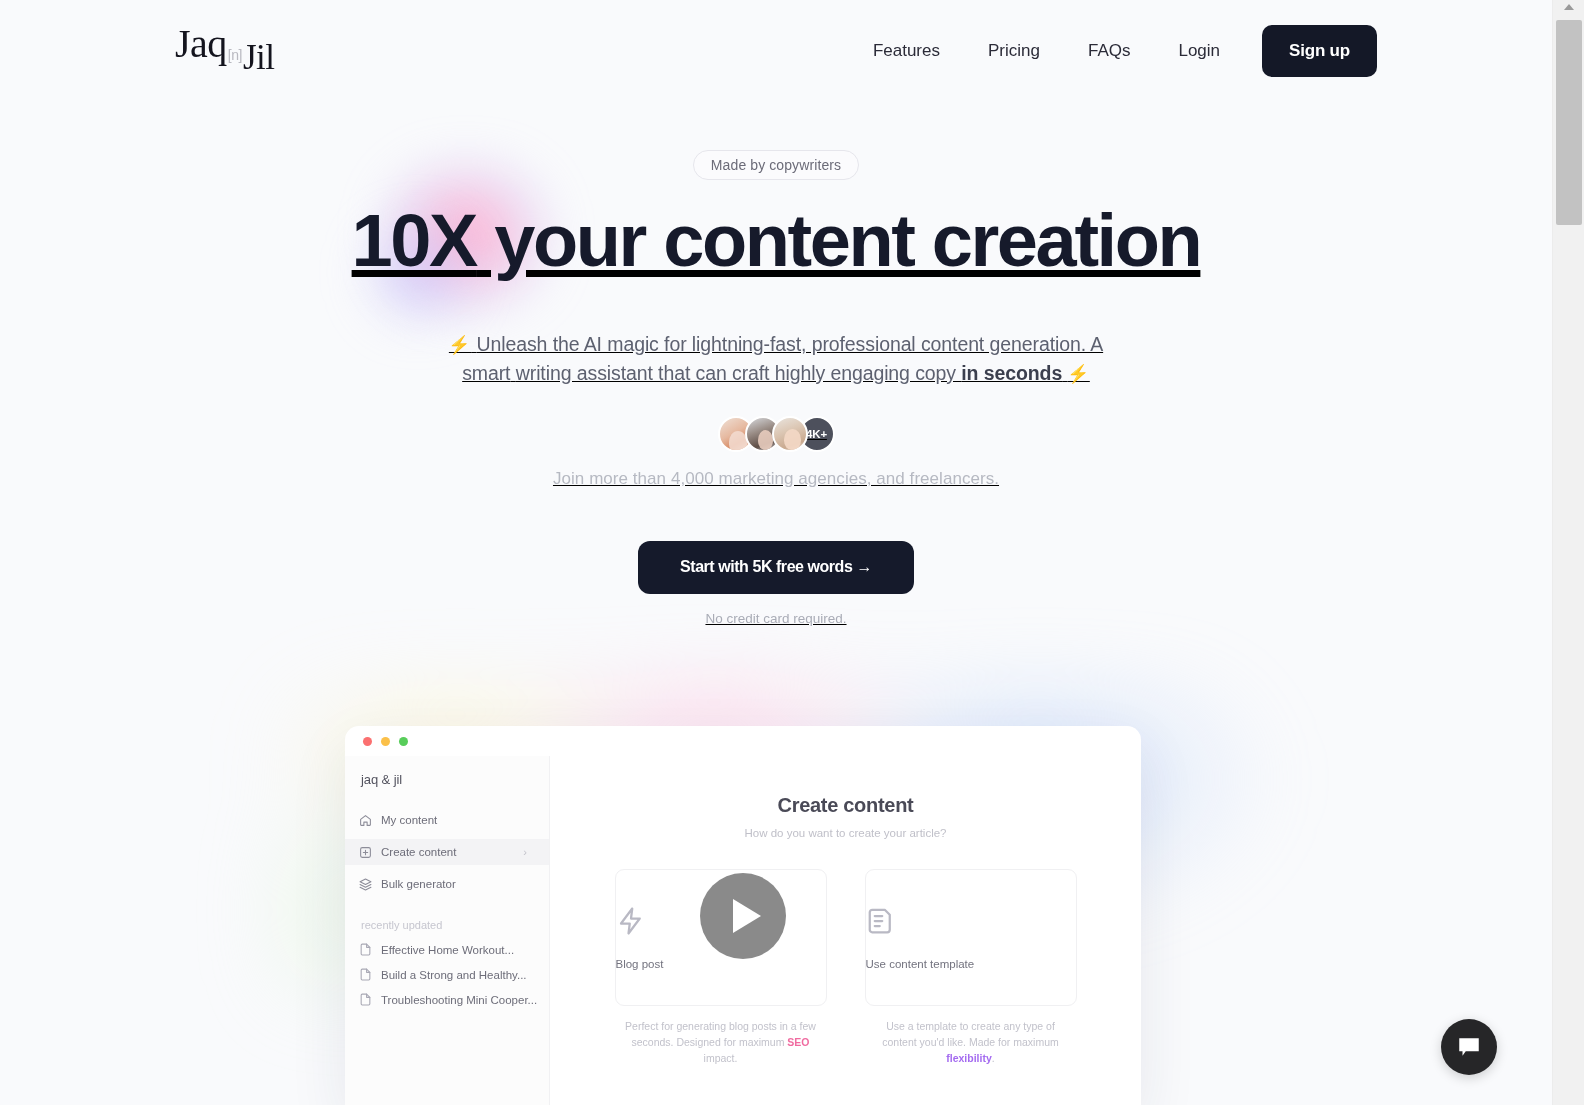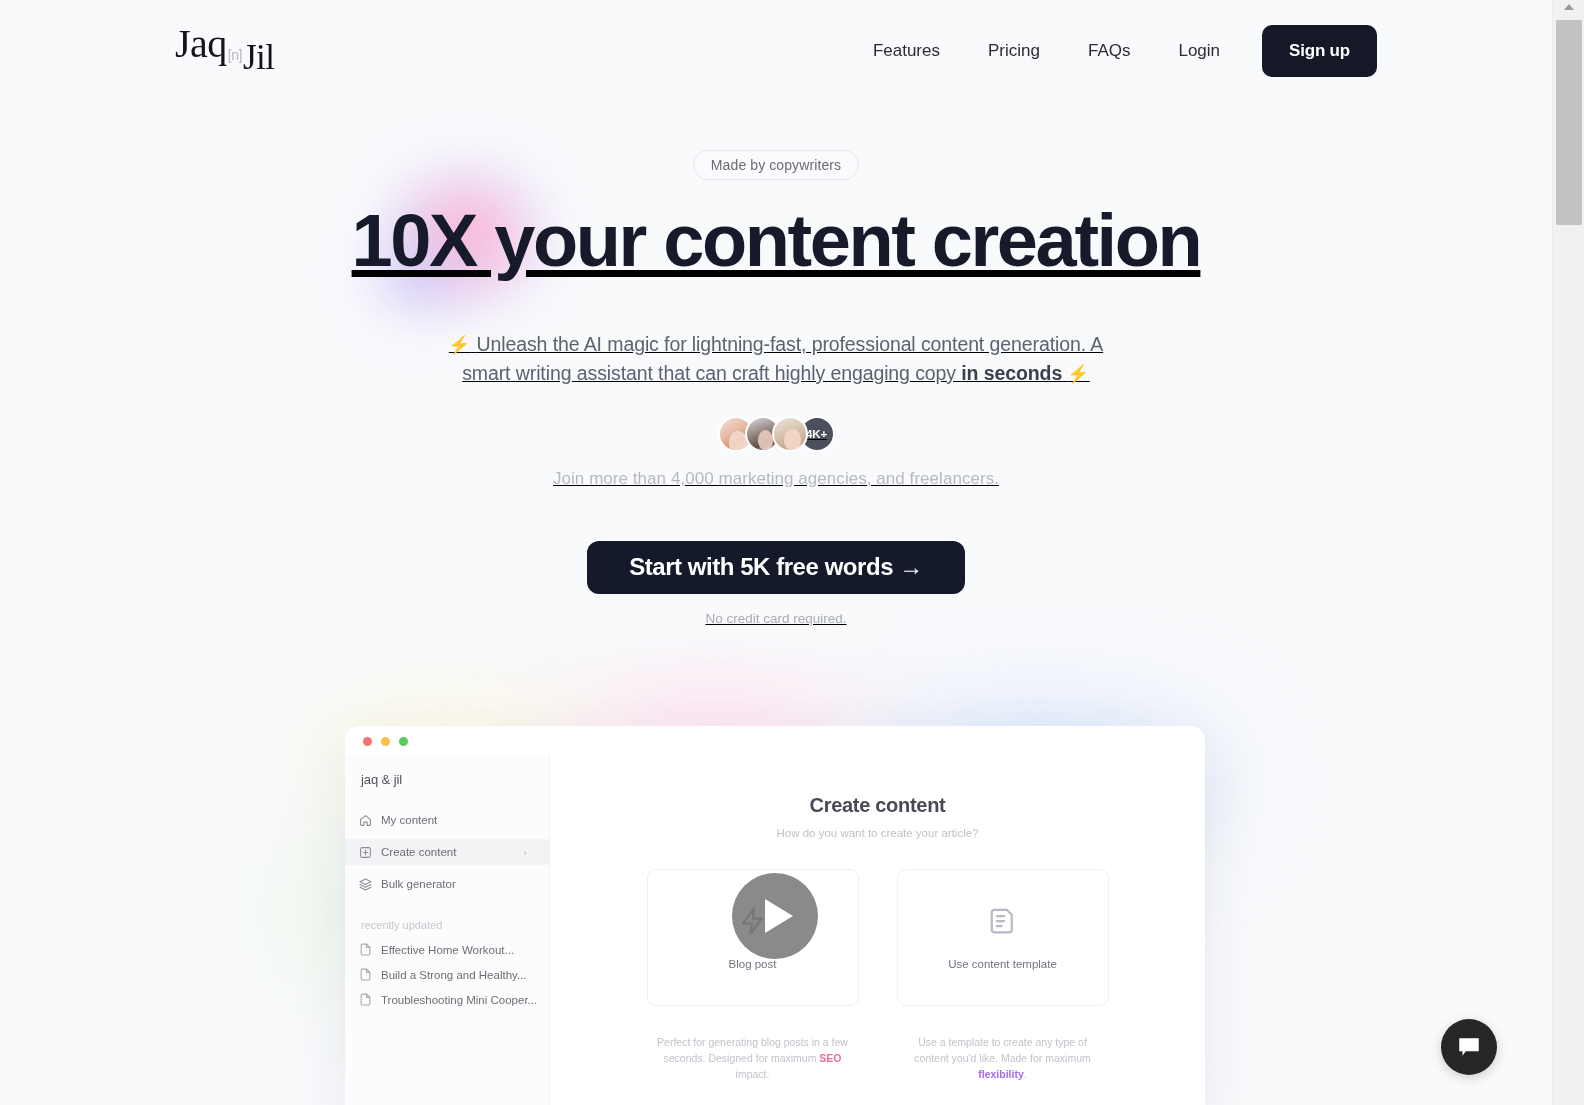--- a/index.html
+++ b/index.html
@@ -242,21 +242,21 @@
 
   
   .cta-wrap { margin-top: 52px; }
   .cta-btn {
     background: #151a2b;
     color: #ffffff;
     border: none;
     border-radius: 12px;
     padding: 0 42px;
     height: 53px;
-    font-size: 24px;
+    font-size: 16px;
     font-weight: bold;
     font-family: "Liberation Sans", sans-serif;
     letter-spacing: -0.45px;
     cursor: pointer;
   }
   .no-cc {
     margin-top: 17px;
     font-size: 13.5px;
     color: #a9acb6;
   }
@@ -278,21 +278,21 @@
       radial-gradient(ellipse 280px 150px at 18% 22%, rgba(255,245,200,0.55) 0%, rgba(255,245,200,0) 72%),
       radial-gradient(ellipse 300px 160px at 44% 12%, rgba(255,200,225,0.55) 0%, rgba(255,200,225,0) 72%),
       radial-gradient(ellipse 330px 200px at 76% 30%, rgba(196,216,250,0.65) 0%, rgba(196,216,250,0) 74%),
       radial-gradient(ellipse 260px 170px at 8% 70%, rgba(226,246,216,0.45) 0%, rgba(226,246,216,0) 75%);
     filter: blur(34px);
     pointer-events: none;
   }
   .mock-window {
     position: absolute;
     left: 345px; top: 66px;
-    width: 860px;
+    width: 796px;
     height: 379px;
     background: #ffffff;
     border-radius: 14px 14px 0 0;
     box-shadow: 0 22px 60px rgba(32,42,78,0.09);
     overflow: hidden;
   }
   .dots {
     position: absolute;
     left: 18px; top: 11px;
     display: flex; gap: 9px;
@@ -386,32 +386,32 @@
     justify-content: center;
     gap: 38px;
   }
   .mock-card-col { width: 212px; }
   .mock-card {
     height: 137px;
     border: 1px solid #f0f0f2;
     border-radius: 9px;
     display: flex;
     flex-direction: column;
-    align-items: center;
+    align-items: flex-start;
     justify-content: center;
     background: #ffffff;
     cursor: pointer;
   }
   .mock-card .ico { margin-bottom: 18px; }
   .mock-card-label {
     font-size: 11.5px;
     color: #73737f;
   }
   .mock-card-desc {
-    margin-top: 29px;
+    margin-top: 13px;
     font-size: 10.5px;
     line-height: 1.5;
     color: #c2c2cb;
     padding: 0 4px;
   }
   .mock-card-desc .hl-seo { color: #f06ba0; font-weight: bold; }
   .mock-card-desc .hl-flex { color: #a46bf0; font-weight: bold; }
 
   .play-btn {
     position: absolute;

